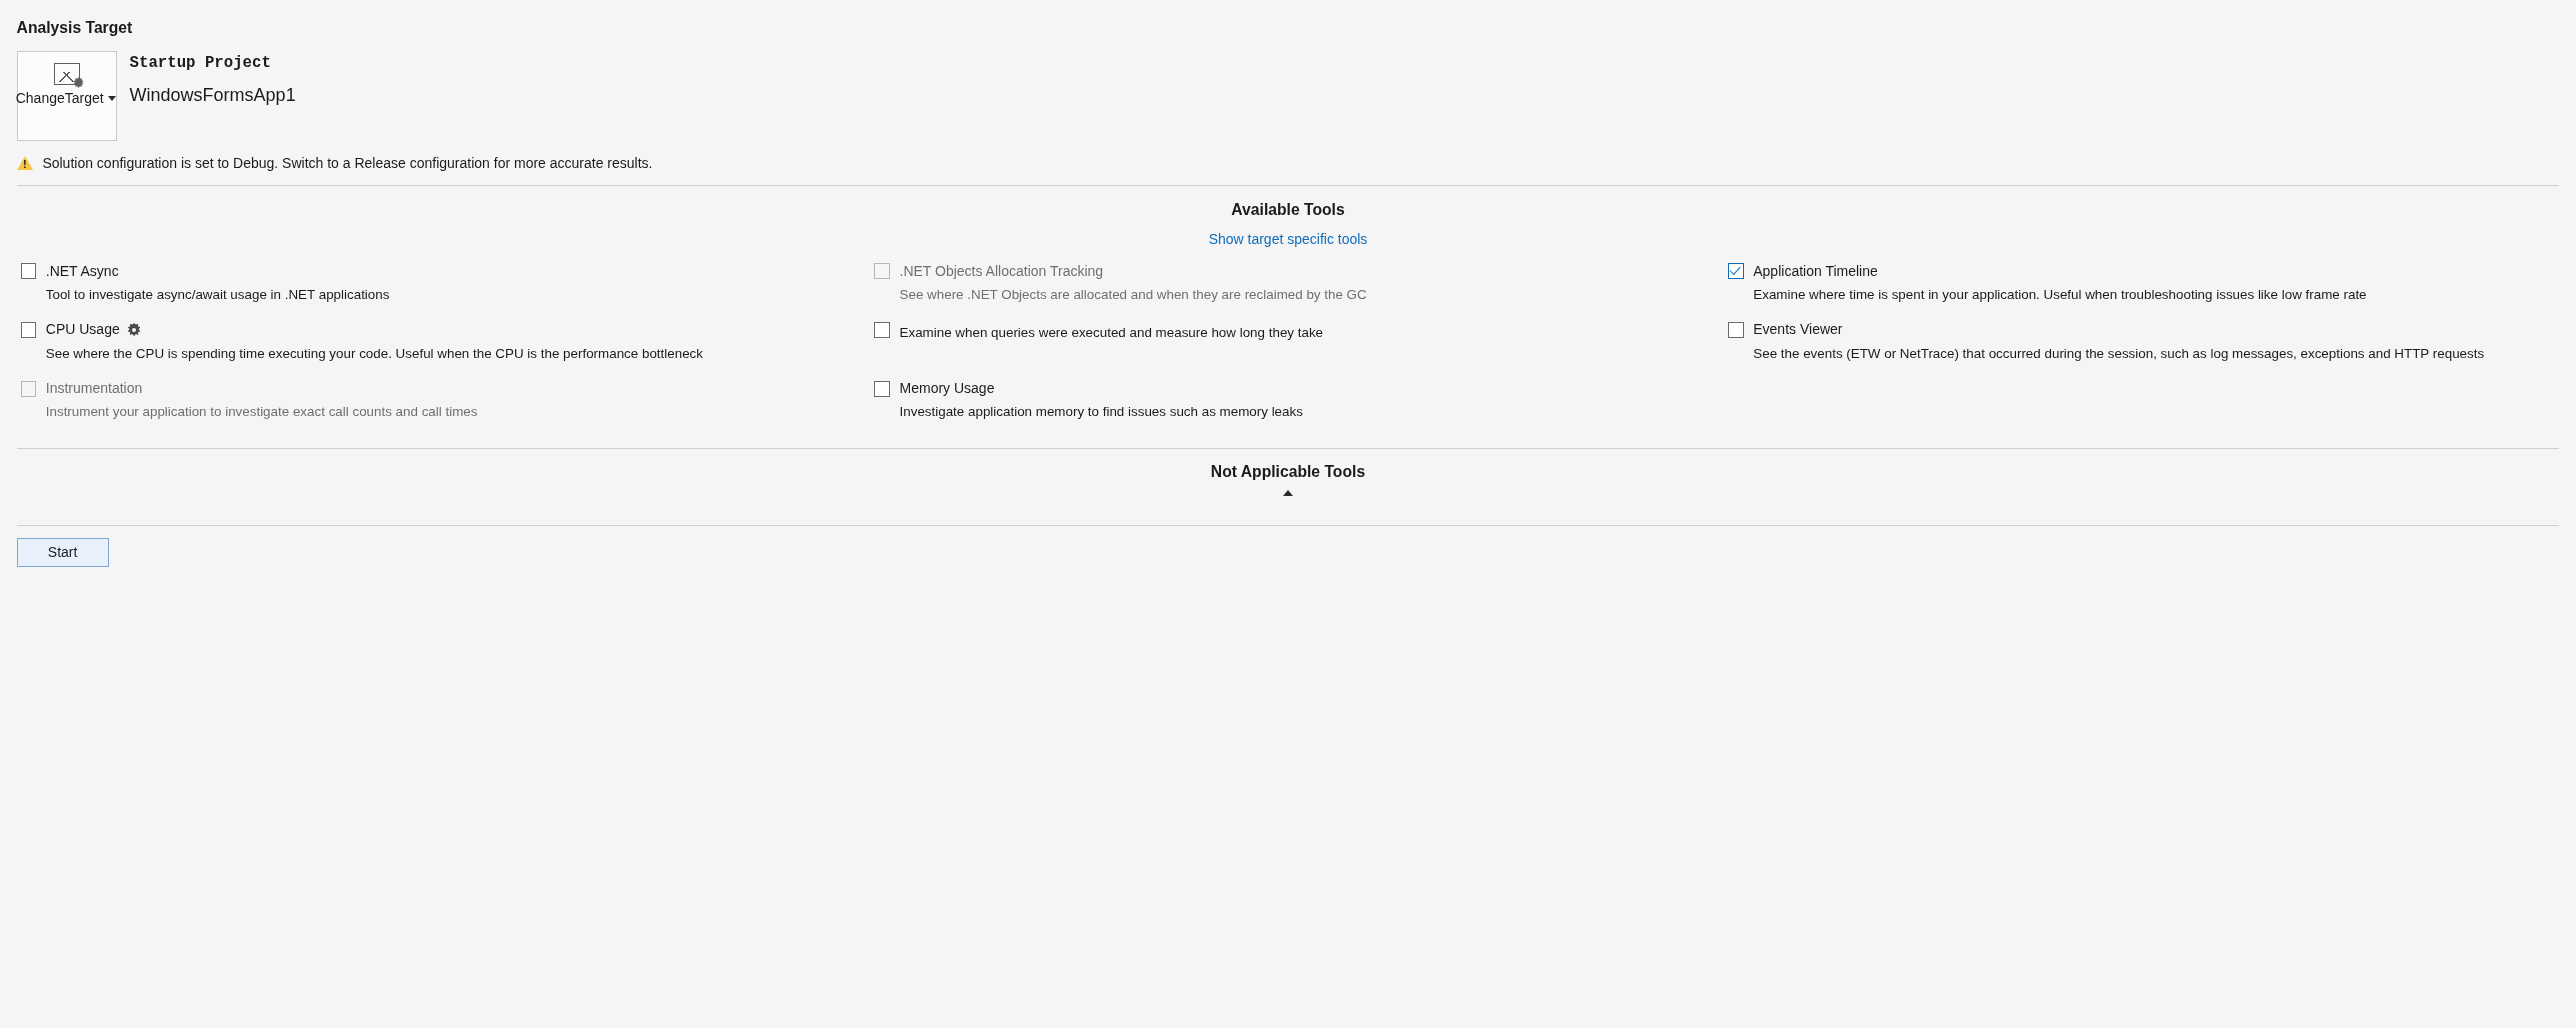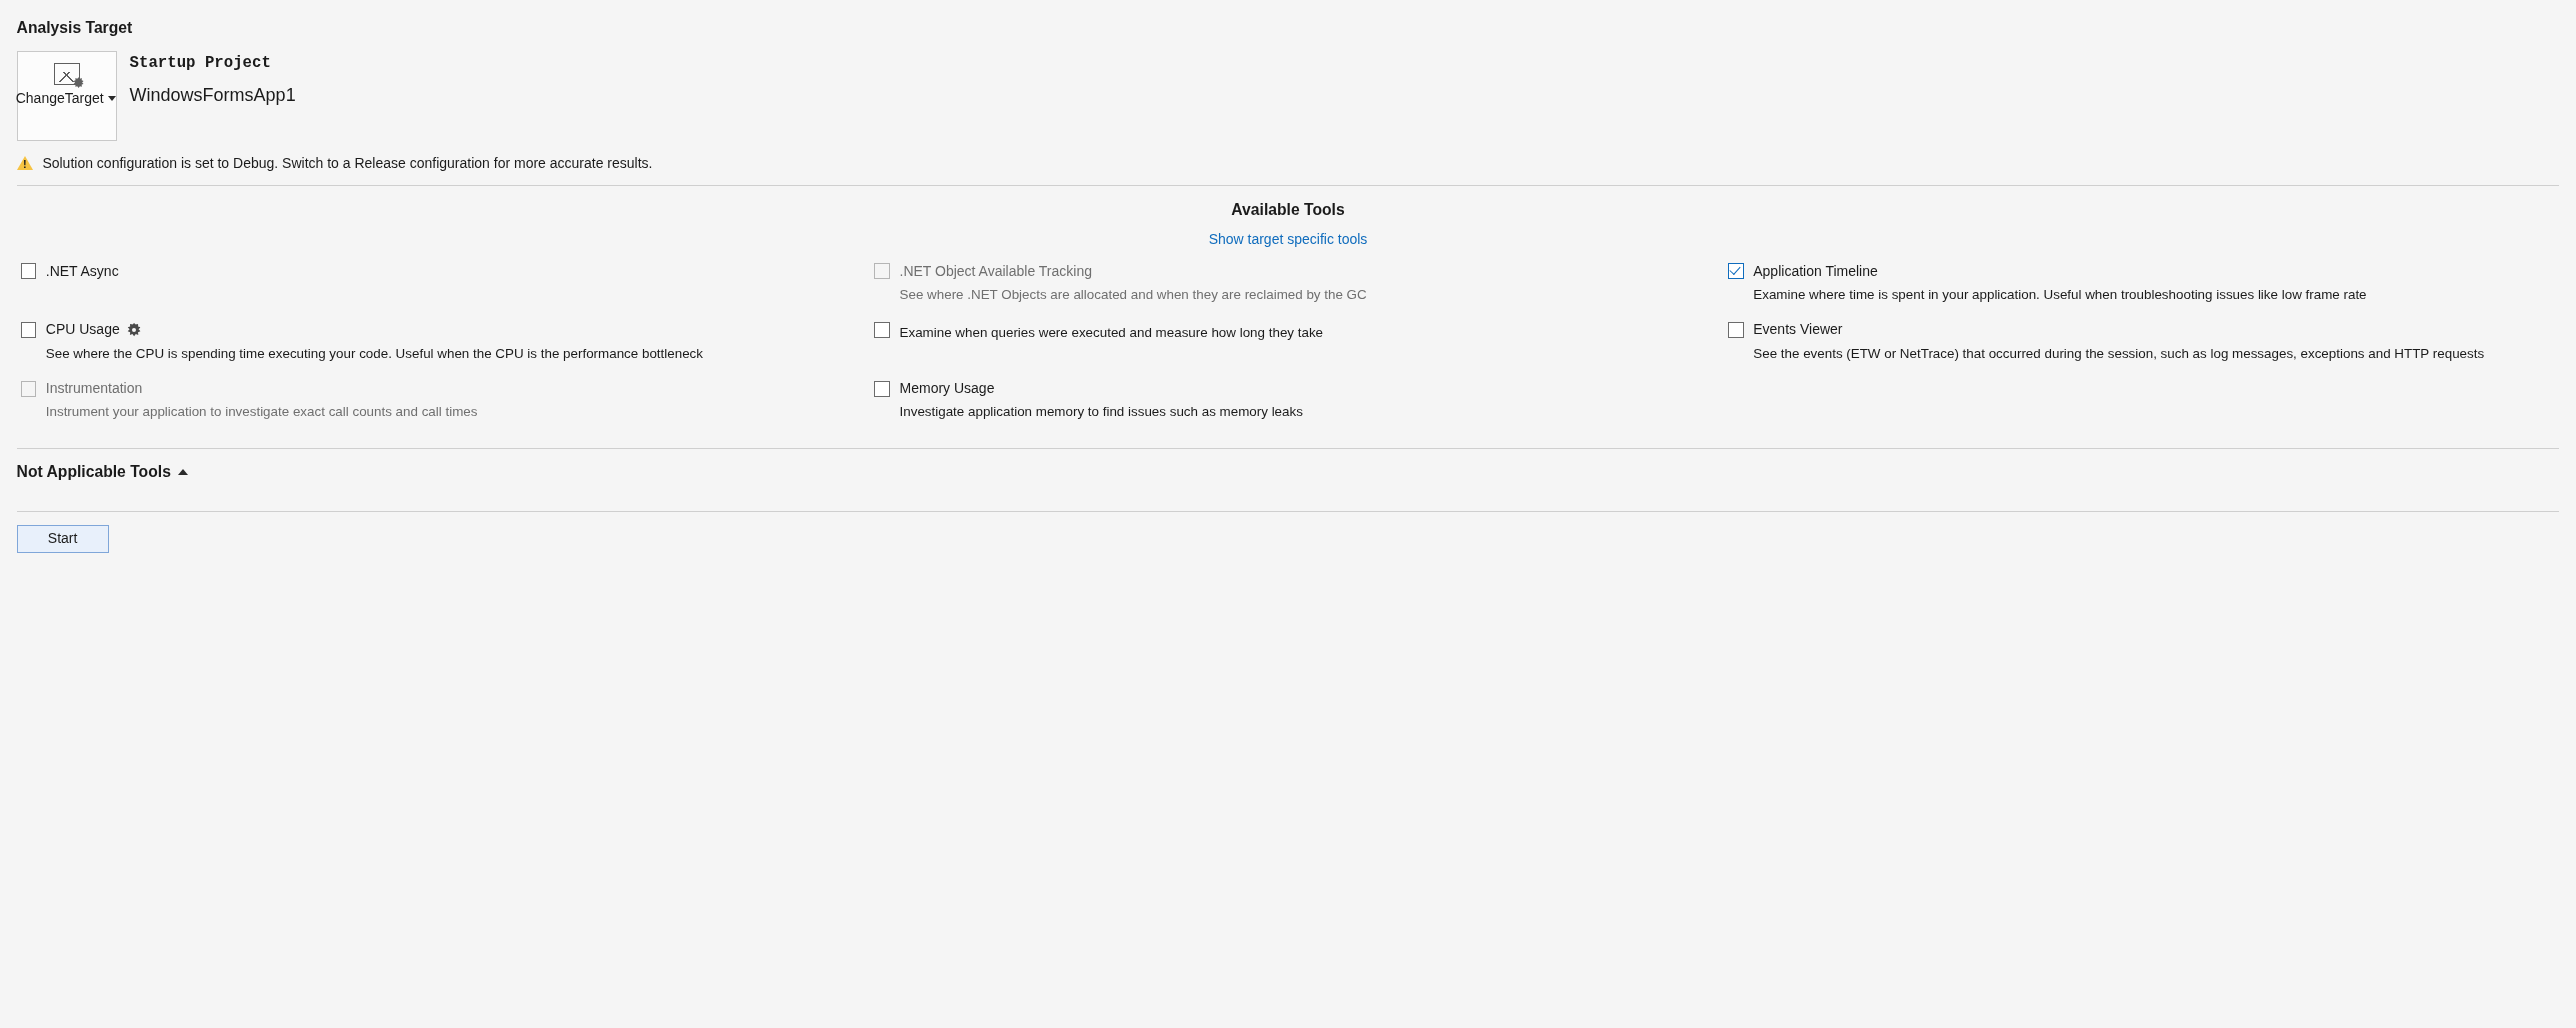--- a/index.html
+++ b/index.html
@@ -59,21 +59,21 @@
   .tool .lbl-row{display:flex;align-items:center;gap:7.4px;}
   .tool .lbl{font-size:14px;}
   .tool .desc{grid-column:2;font-size:13.4px;margin-top:3.7px;color:var(--text);}
   .tool.disabled .lbl,.tool.disabled .desc{color:var(--muted);}
   .tool.disabled .cb{border-color:#b5b5b5;background:#f5f5f5;cursor:default;}
   .gear-icon{width:14px;height:14px;display:inline-block;position:relative;}
   .gear-icon::before{content:"";position:absolute;inset:0;background:#4a4a4a;border-radius:50%;clip-path:polygon(50% 0,62% 12%,80% 6%,78% 26%,96% 32%,82% 46%,96% 60%,78% 66%,80% 86%,62% 80%,50% 96%,38% 80%,20% 86%,22% 66%,4% 60%,18% 46%,4% 32%,22% 26%,20% 6%,38% 12%);}
   .gear-icon::after{content:"";position:absolute;left:50%;top:50%;width:4.6px;height:4.6px;margin:-2.3px 0 0 -2.3px;background:var(--bg);border-radius:50%;}
 
   
-  .na-row{display:flex;align-items:center;gap:7.4px;font-weight:600;font-size:15.7px;margin:7.4px 0 28px 0;}
+  .na-row{display:flex;align-items:center;gap:7.4px;font-weight:600;font-size:15.7px;margin:7.4px 0 28px 0;flex-direction:column;}
   .chev-up{width:11px;height:6.5px;}
   .chev-up::before{content:"";display:block;width:0;height:0;border-left:5.5px solid transparent;border-right:5.5px solid transparent;border-bottom:6.5px solid #2b2b2b;}
 
   
   .footer{border-top:0.9px solid var(--sep);padding-top:16.6px;}
   .start-btn{background:var(--btn-bg);border:0.9px solid var(--btn-border);min-width:92px;padding:3.7px 24px;font:inherit;color:var(--text);cursor:pointer;}
 
   
   .blank-fill{height:443px;}
 </style>
@@ -113,26 +113,27 @@
     <span class="link-like">Show target specific tools</span>
   </div>
 
   <div class="tools-grid">
 
     <div class="tool">
       <input type="checkbox" class="cb" style="">
       <div class="lbl-row">
           <span class="lbl">.NET Async</span>
         </div>
+      <div class="desc">Tool to investigate async/await usage in .NET applications</div>
     </div>
 
     <div class="tool disabled">
       <input type="checkbox" class="cb" disabled="" style="">
       <div class="lbl-row">
-          <span class="lbl">.NET Object Available Tracking</span>
+          <span class="lbl">.NET Objects Allocation Tracking</span>
         </div>
       <div class="desc">See where .NET Objects are allocated and when they are reclaimed by the GC</div>
     </div>
 
     <div class="tool">
       <input type="checkbox" class="cb" checked="" style="">
       <div class="lbl-row">
           <span class="lbl">Application Timeline</span>
         </div>
       <div class="desc">Examine where time is spent in your application. Useful when troubleshooting issues like low frame rate</div>

